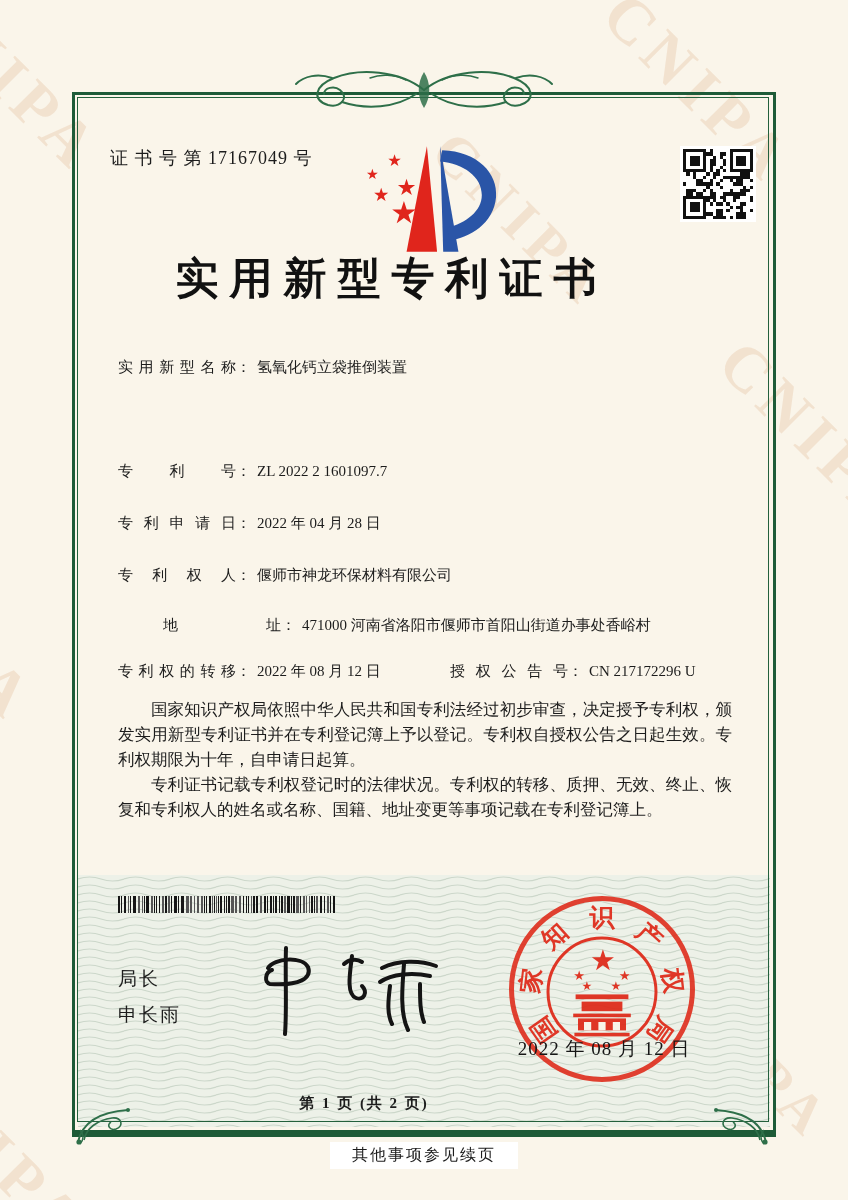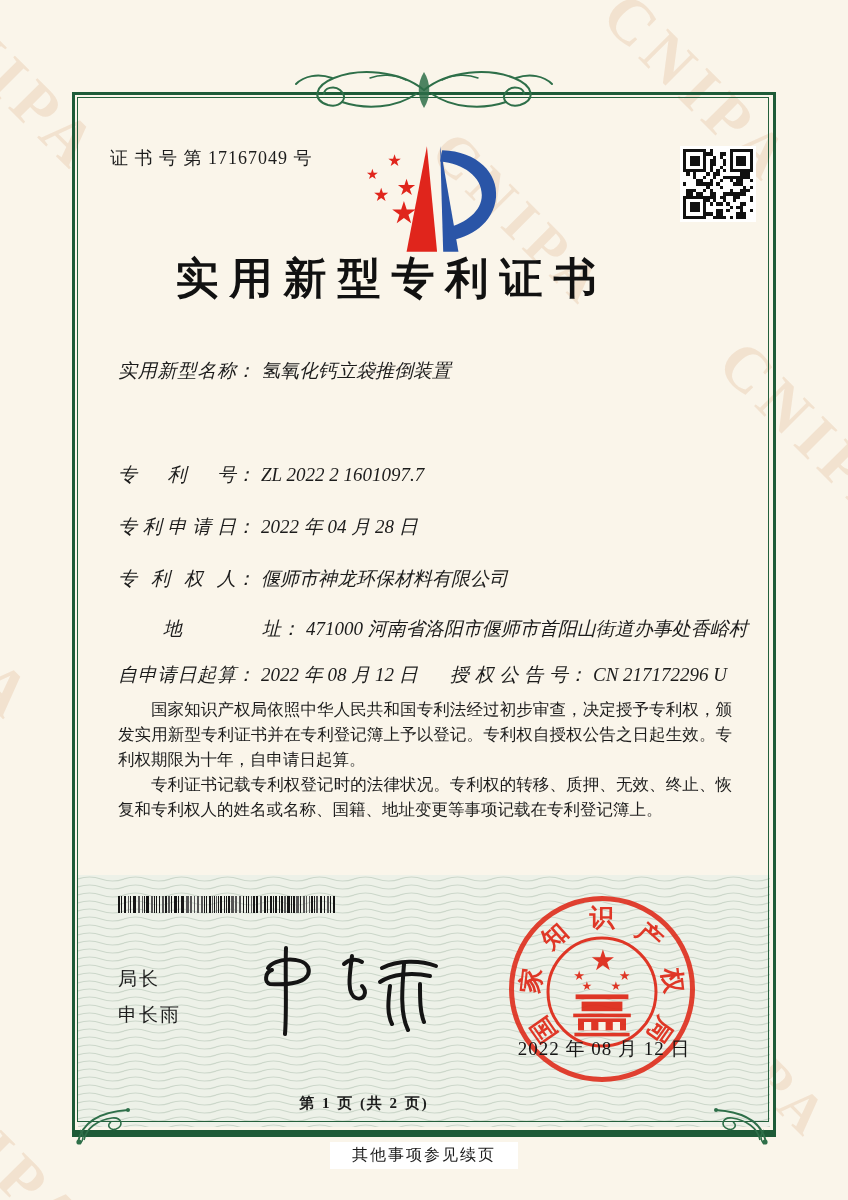--- a/index.html
+++ b/index.html
@@ -30,21 +30,21 @@
   .ornament-corner{position:absolute;z-index:4;}
   
   .content{position:absolute;left:0;top:0;width:848px;height:1200px;z-index:5;}
   .cert-no{position:absolute;left:110px;top:146px;font-size:18px;letter-spacing:1px;}
   .logo{position:absolute;left:352px;top:138px;width:160px;height:122px;}
   .qr{position:absolute;left:680px;top:146px;width:76px;height:76px;background:#fff;padding:3px;box-sizing:border-box;}
   .title{
     position:absolute;left:0;top:250px;width:772px;text-align:center;
     font-size:43px;font-weight:bold;letter-spacing:11px;text-indent:11px;color:#111;
   }
-  .fieldrow{position:absolute;left:118px;width:640px;font-size:19px;white-space:nowrap;font-style:italic;}
+  .fieldrow{position:absolute;left:118px;width:640px;font-size:15px;white-space:nowrap;}
   .flabel{display:inline-block;width:118px;text-align:justify;text-align-last:justify;vertical-align:bottom;}
   .fcolon{margin-right:6px;}
   .grant-no{position:absolute;left:332px;top:0;}
   .body-text{position:absolute;left:118px;top:697px;width:614px;font-size:16.5px;line-height:25px;text-align:justify;}
   .body-text p{margin:0;text-indent:2em;}
   .barcode{position:absolute;left:118px;top:896px;width:220px;height:17px;}
   .signer-title{position:absolute;left:118px;top:966px;font-size:19px;letter-spacing:2px;font-family:"Liberation Sans","DejaVu Sans",sans-serif;}
   .signer-name{position:absolute;left:118px;top:1002px;font-size:19px;letter-spacing:2px;font-family:"Liberation Sans","DejaVu Sans",sans-serif;}
   .signature{position:absolute;left:252px;top:934px;}
   
@@ -374,21 +374,21 @@
   <div class="fieldrow" style="top:514px;">
     <span class="flabel">专利申请日</span><span class="fcolon">：</span><span>2022 年 04 月 28 日</span>
   </div>
   <div class="fieldrow" style="top:566px;">
     <span class="flabel">专利权人</span><span class="fcolon">：</span><span>偃师市神龙环保材料有限公司</span>
   </div>
   <div class="fieldrow" style="top:616px;margin-left:45px;">
     <span class="flabel">地址</span><span class="fcolon">：</span><span>471000 河南省洛阳市偃师市首阳山街道办事处香峪村</span>
   </div>
   <div class="fieldrow" style="top:662px;">
-    <span class="flabel">自申请日起算</span><span class="fcolon">：</span><span>2022 年 08 月 12 日</span>
+    <span class="flabel">专利权的转移</span><span class="fcolon">：</span><span>2022 年 08 月 12 日</span>
     <span class="grant-no">
       <span class="flabel">授权公告号</span><span class="fcolon">：</span><span>CN 217172296 U</span>
     </span>
   </div>
 
   <div class="body-text">
     <p>国家知识产权局依照中华人民共和国专利法经过初步审查，决定授予专利权，颁发实用新型专利证书并在专利登记簿上予以登记。专利权自授权公告之日起生效。专利权期限为十年，自申请日起算。</p>
     <p>专利证书记载专利权登记时的法律状况。专利权的转移、质押、无效、终止、恢复和专利权人的姓名或名称、国籍、地址变更等事项记载在专利登记簿上。</p>
   </div>
 

